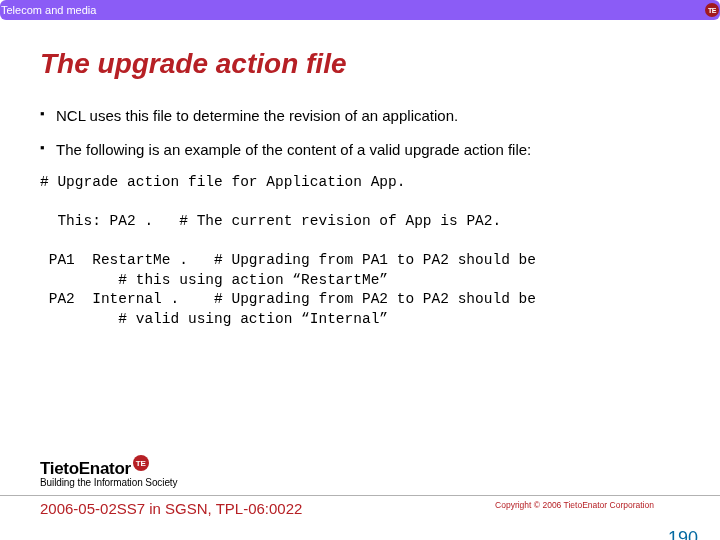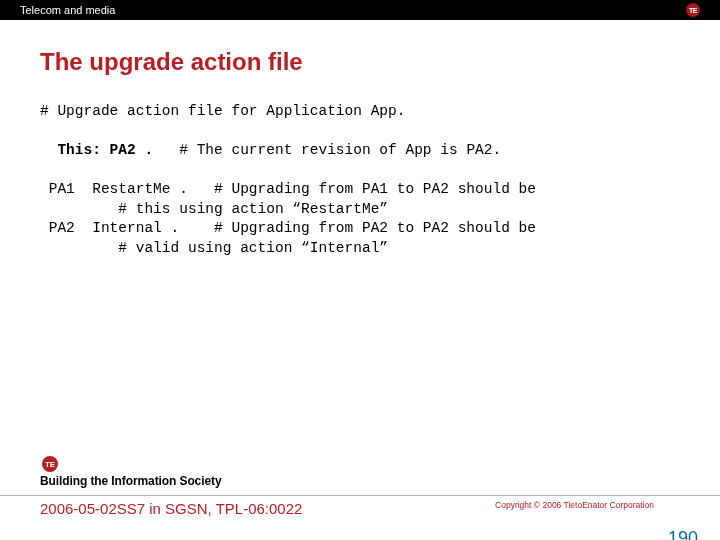--- a/index.html
+++ b/index.html
@@ -6,49 +6,51 @@
     margin: 0;
     width: 720px;
     height: 540px;
     font-family: Arial, Helvetica, sans-serif;
     background: #fff;
     overflow: hidden;
     position: relative;
     color: #000;
   }
   .topbar {
-    background: #000000;
+    background: #8b5cf6;
     color: #fff;
     font-size: 11px;
-    padding: 3px 20px;
+    padding: 3px 1px;
     display: flex;
     justify-content: space-between;
     align-items: center;
     height: 14px;
+    border-radius: 6px;
   }
   .topbar .te-badge {
     display: inline-flex;
     align-items: center;
     justify-content: center;
     width: 14px;
     height: 14px;
     border-radius: 50%;
     background: #a11a1f;
     font-size: 7px;
     font-weight: bold;
     letter-spacing: -0.5px;
   }
   .content {
     padding: 28px 40px 0 40px;
   }
   .title {
     color: #b62025;
-    font-size: 24px;
+    font-size: 28px;
     font-weight: bold;
     margin: 0 0 26px 0;
+    font-style: italic;
   }
   ul.bullets {
     list-style: none;
     padding: 0;
     margin: 0 0 6px 0;
   }
   ul.bullets li {
     position: relative;
     padding-left: 16px;
     font-size: 15px;
@@ -63,21 +65,21 @@
     font-size: 13px;
     color: #000;
   }
   .code {
     font-family: "Courier New", Courier, monospace;
     font-size: 14.5px;
     line-height: 1.35;
     white-space: pre;
     margin-top: 2px;
   }
-  .code .bold { font-weight: bold; }
+  .code .bold { font-weight: normal; }
   .logo-block {
     position: absolute;
     left: 40px;
     bottom: 52px;
   }
   .logo-row {
     display: flex;
     align-items: flex-start;
   }
   .logo-name {
@@ -94,24 +96,23 @@
     font-size: 8px;
     font-weight: bold;
     display: inline-flex;
     align-items: center;
     justify-content: center;
     margin-left: 2px;
     position: relative;
     top: -4px;
   }
   .logo-tag {
-    font-size: 12px;
+    font-size: 10px;
     letter-spacing: -0.1px;
     margin-top: -2px;
-    font-weight: bold;
   }
   .divider {
     position: absolute;
     left: 0;
     right: 0;
     bottom: 44px;
     height: 1px;
     background: #b2b2b2;
   }
   .footer {
@@ -149,34 +150,37 @@
 
 <div class="topbar">
   <span>Telecom and media</span>
   <span class="te-badge">TE</span>
 </div>
 
 <div class="content">
   <h1 class="title">The upgrade action file</h1>
 
   <ul class="bullets">
+    <li>NCL uses this file to determine the revision of an application.</li>
+    <li>The following is an example of the content of a valid upgrade action file:</li>
   </ul>
 
   <div class="code"><span># Upgrade action file for Application App.</span>
 
 <span class="bold">  This: PA2 .</span><span>   # The current revision of App is PA2.</span>
 
 <span> PA1  RestartMe .   # Upgrading from PA1 to PA2 should be</span>
 <span>         # this using action “RestartMe”</span>
 <span> PA2  Internal .    # Upgrading from PA2 to PA2 should be</span>
 <span>         # valid using action “Internal”</span></div>
 </div>
 
 <div class="logo-block">
   <div class="logo-row">
+    <span class="logo-name">TietoEnator</span>
     <span class="logo-circle">TE</span>
   </div>
   <div class="logo-tag">Building the Information Society</div>
 </div>
 
 <div class="divider"></div>
 
 <div class="footer">
   <span class="date">2006-05-02</span>
   <span class="doc">SS7 in SGSN, TPL-06:0022</span>

